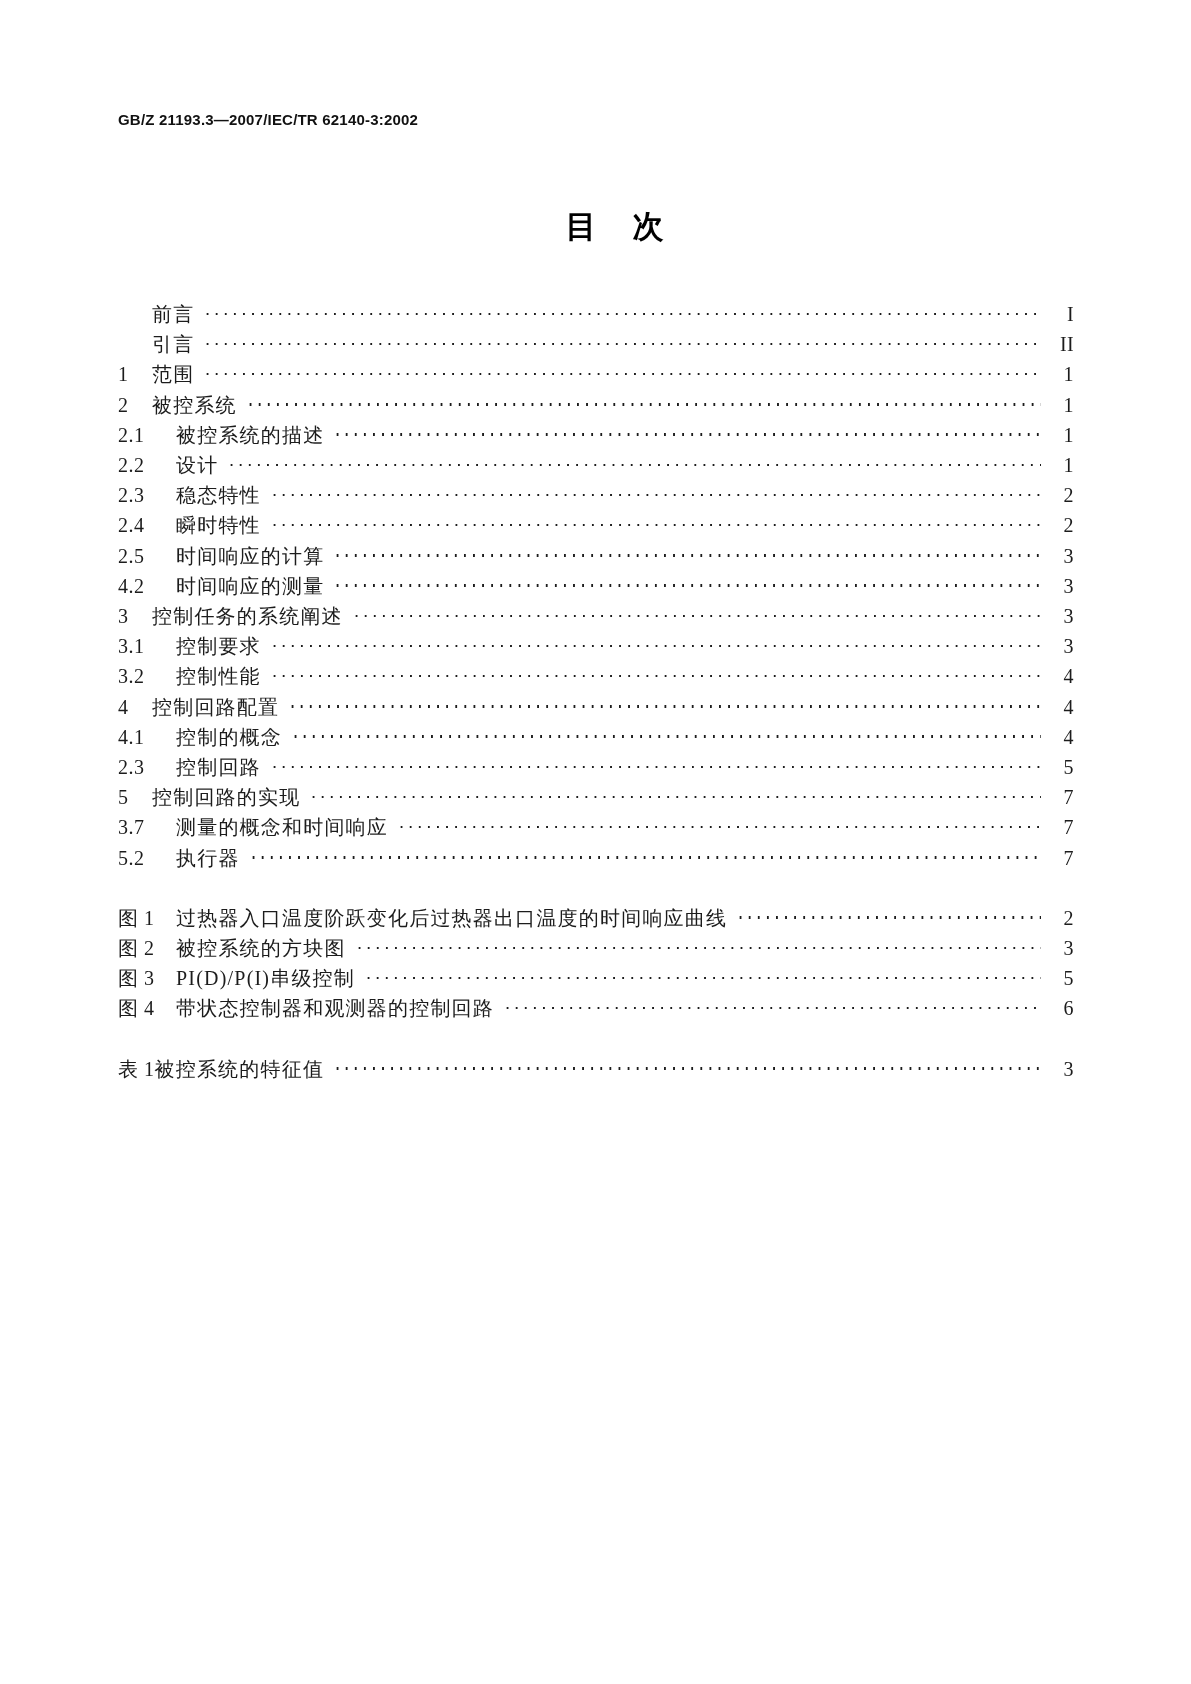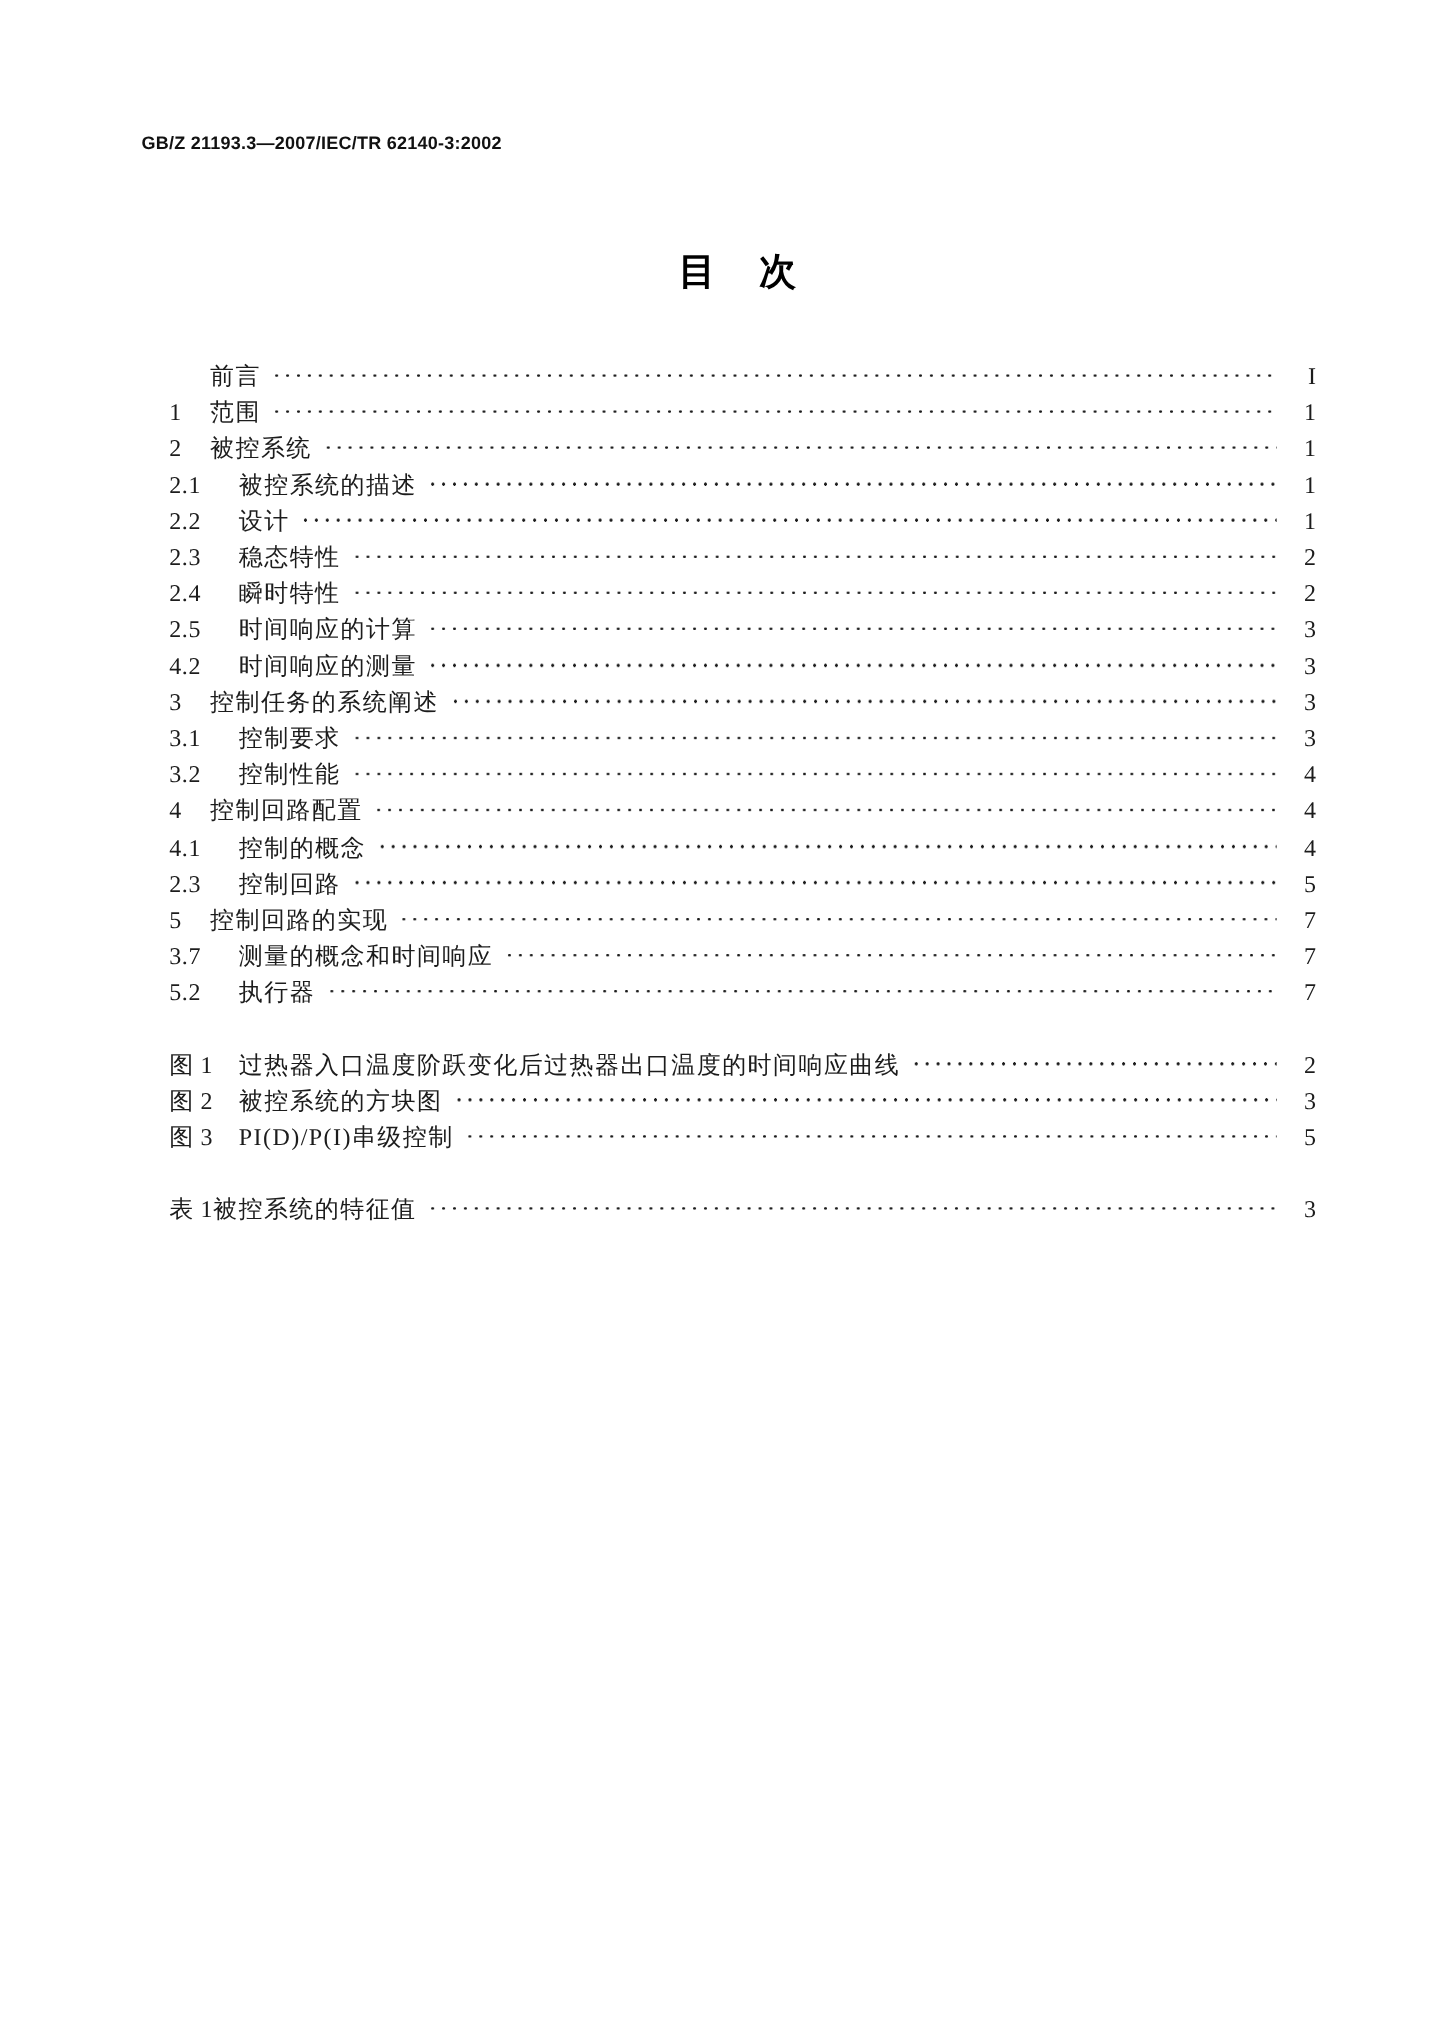--- a/index.html
+++ b/index.html
@@ -50,21 +50,20 @@
     padding-left: 40px;
   }
   .toc-title .gap { display: inline-block; width: 34px; }
 
   
   .toc {
     position: absolute;
     left: 118px;
     top: 299px;
     width: 956px;
-    margin-left: 23px;
   }
 
   .toc-row {
     display: flex;
     align-items: baseline;
     width: 100%;
     font-size: 20px;
     line-height: 30.2px;
     color: #1c1c1c;
   }
@@ -132,20 +131,26 @@
   </div>
 
   <div class="toc" id="toc-root">
       <div class="toc-row lvl1">
         <span class="toc-num"></span>
         <span class="toc-label cjk">前言</span>
         <span class="toc-dots"></span>
         <span class="toc-page">I</span>
       </div>
       <div class="toc-row lvl1">
+        <span class="toc-num"></span>
+        <span class="toc-label cjk">引言</span>
+        <span class="toc-dots"></span>
+        <span class="toc-page">II</span>
+      </div>
+      <div class="toc-row lvl1">
         <span class="toc-num">1</span>
         <span class="toc-label cjk">范围</span>
         <span class="toc-dots"></span>
         <span class="toc-page">1</span>
       </div>
       <div class="toc-row lvl1">
         <span class="toc-num">2</span>
         <span class="toc-label cjk">被控系统</span>
         <span class="toc-dots"></span>
         <span class="toc-page">1</span>
@@ -251,20 +256,26 @@
         <span class="toc-num">图 2</span>
         <span class="toc-label cjk">被控系统的方块图</span>
         <span class="toc-dots"></span>
         <span class="toc-page">3</span>
       </div>
       <div class="toc-row fig">
         <span class="toc-num">图 3</span>
         <span class="toc-label cjk">PI(D)/P(I)串级控制</span>
         <span class="toc-dots"></span>
         <span class="toc-page">5</span>
+      </div>
+      <div class="toc-row fig">
+        <span class="toc-num">图 4</span>
+        <span class="toc-label cjk">带状态控制器和观测器的控制回路</span>
+        <span class="toc-dots"></span>
+        <span class="toc-page">6</span>
       </div>
       <div class="toc-gap"></div>
       <div class="toc-row table">
         <span class="toc-num">表 1</span>
         <span class="toc-label cjk">被控系统的特征值</span>
         <span class="toc-dots"></span>
         <span class="toc-page">3</span>
       </div>
     </div>
 

